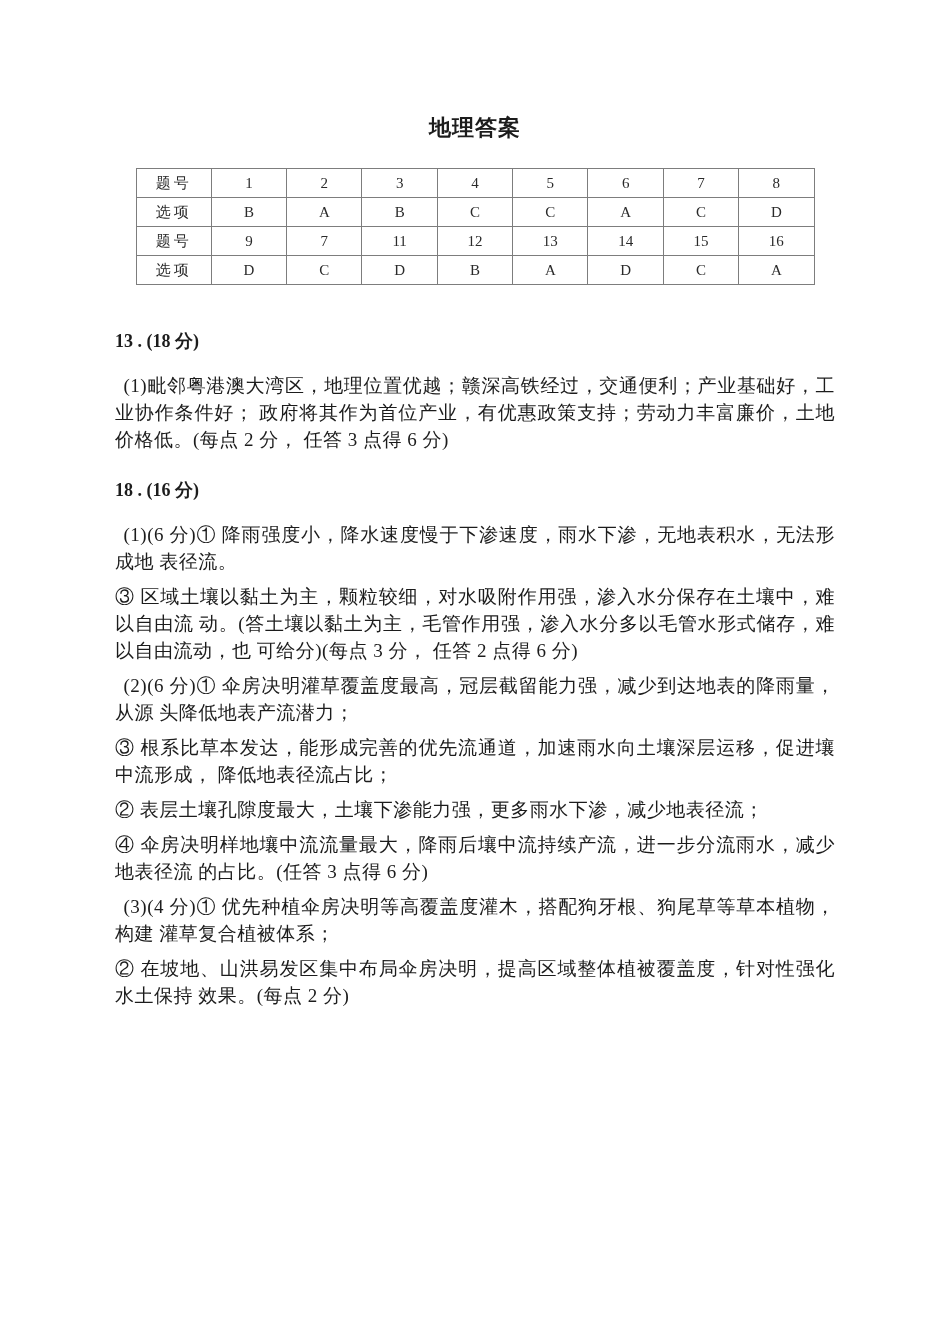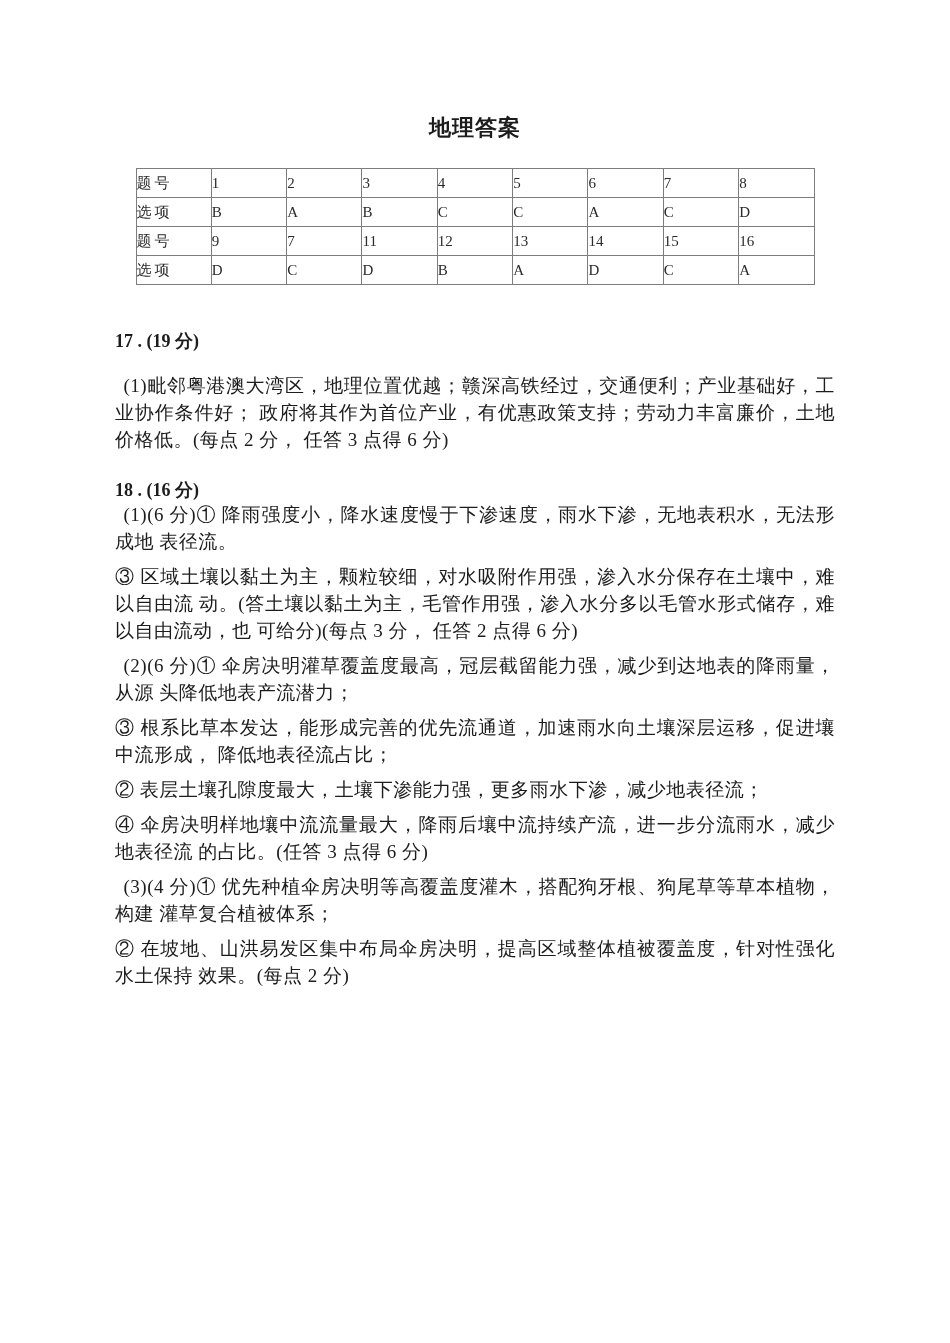--- a/index.html
+++ b/index.html
@@ -30,38 +30,38 @@
   }
   table.answers {
     border-collapse: collapse;
     table-layout: fixed;
     width: 679px;
     margin: 0 auto 0 auto;
   }
   table.answers td {
     border: 1px solid #7d7d7d;
     height: 28px;
-    text-align: left;
+    text-align: center;
     vertical-align: middle;
     font-size: 15px;
     padding: 0;
     color: #2a2a2a;
   }
   table.answers td.lbl {
     letter-spacing: 3px;
     font-size: 15px;
   }
   .section-heading {
     font-size: 18px;
     font-weight: bold;
     margin: 0;
     line-height: 22px;
   }
   .sec17 .section-heading { margin-top: 45px; margin-bottom: 20px; }
-  .sec18 .section-heading { margin-top: 26px; margin-bottom: 0; }
+  .sec18 .section-heading { margin-top: 26px; margin-bottom: 20px; }
   p.para {
     margin: 0;
     font-size: 19px;
     line-height: 27px;
     text-align: justify;
     letter-spacing: 0.5px;
   }
   .sec17 p.para { margin-bottom: 17px; }
   .sec18 p.para { margin-bottom: 8px; }
   p.para.indent { text-indent: 0.45em; }
@@ -116,21 +116,21 @@
         <td>B</td>
         <td>A</td>
         <td>D</td>
         <td>C</td>
         <td>A</td>
       </tr>
     </tbody>
   </table>
 
   <section class="sec17">
-    <h2 class="section-heading">17 . (19 分)</h2>
+    <h2 class="section-heading">13 . (18 分)</h2>
     <p class="para indent">(1)毗邻粤港澳大湾区，地理位置优越；赣深高铁经过，交通便利；产业基础好，工业协作条件好； 政府将其作为首位产业，有优惠政策支持；劳动力丰富廉价，土地价格低。(每点 2 分， 任答 3 点得 6 分)</p>
   </section>
 
   <section class="sec18">
     <h2 class="section-heading">18 . (16 分)</h2>
     <p class="para indent">(1)(6 分)① 降雨强度小，降水速度慢于下渗速度，雨水下渗，无地表积水，无法形成地 表径流。</p>
     <p class="para">③ 区域土壤以黏土为主，颗粒较细，对水吸附作用强，渗入水分保存在土壤中，难以自由流 动。(答土壤以黏土为主，毛管作用强，渗入水分多以毛管水形式储存，难以自由流动，也 可给分)(每点 3 分， 任答 2 点得 6 分)</p>
     <p class="para indent">(2)(6 分)① 伞房决明灌草覆盖度最高，冠层截留能力强，减少到达地表的降雨量，从源 头降低地表产流潜力；</p>
     <p class="para">③ 根系比草本发达，能形成完善的优先流通道，加速雨水向土壤深层运移，促进壤中流形成， 降低地表径流占比；</p>
     <p class="para">② 表层土壤孔隙度最大，土壤下渗能力强，更多雨水下渗，减少地表径流；</p>

